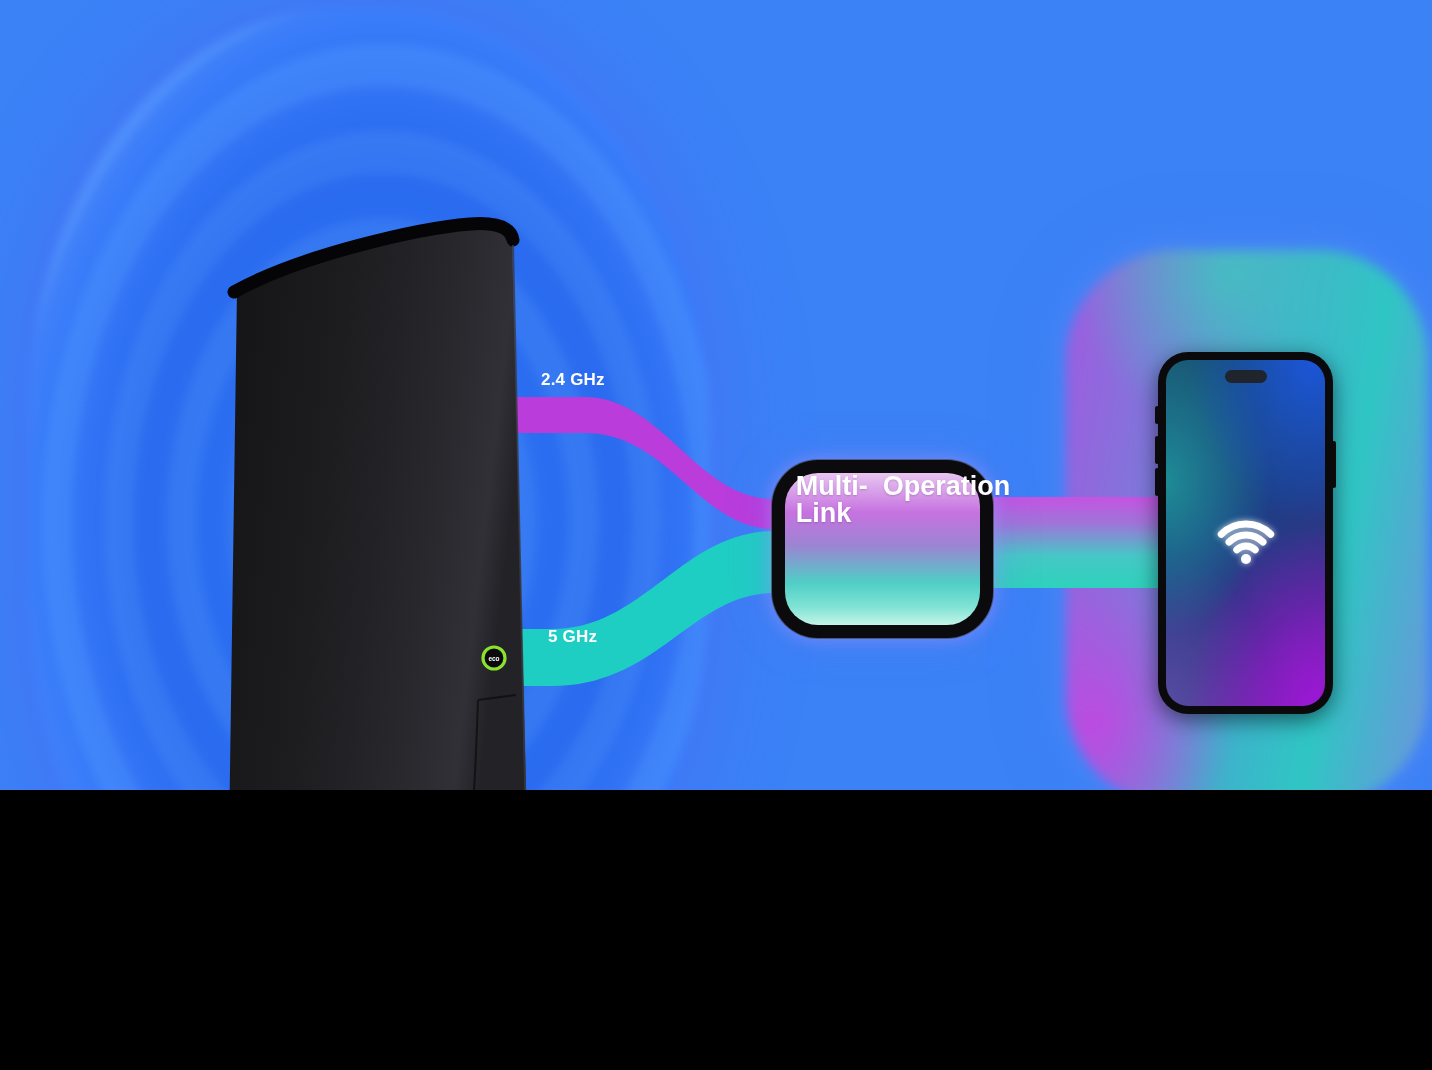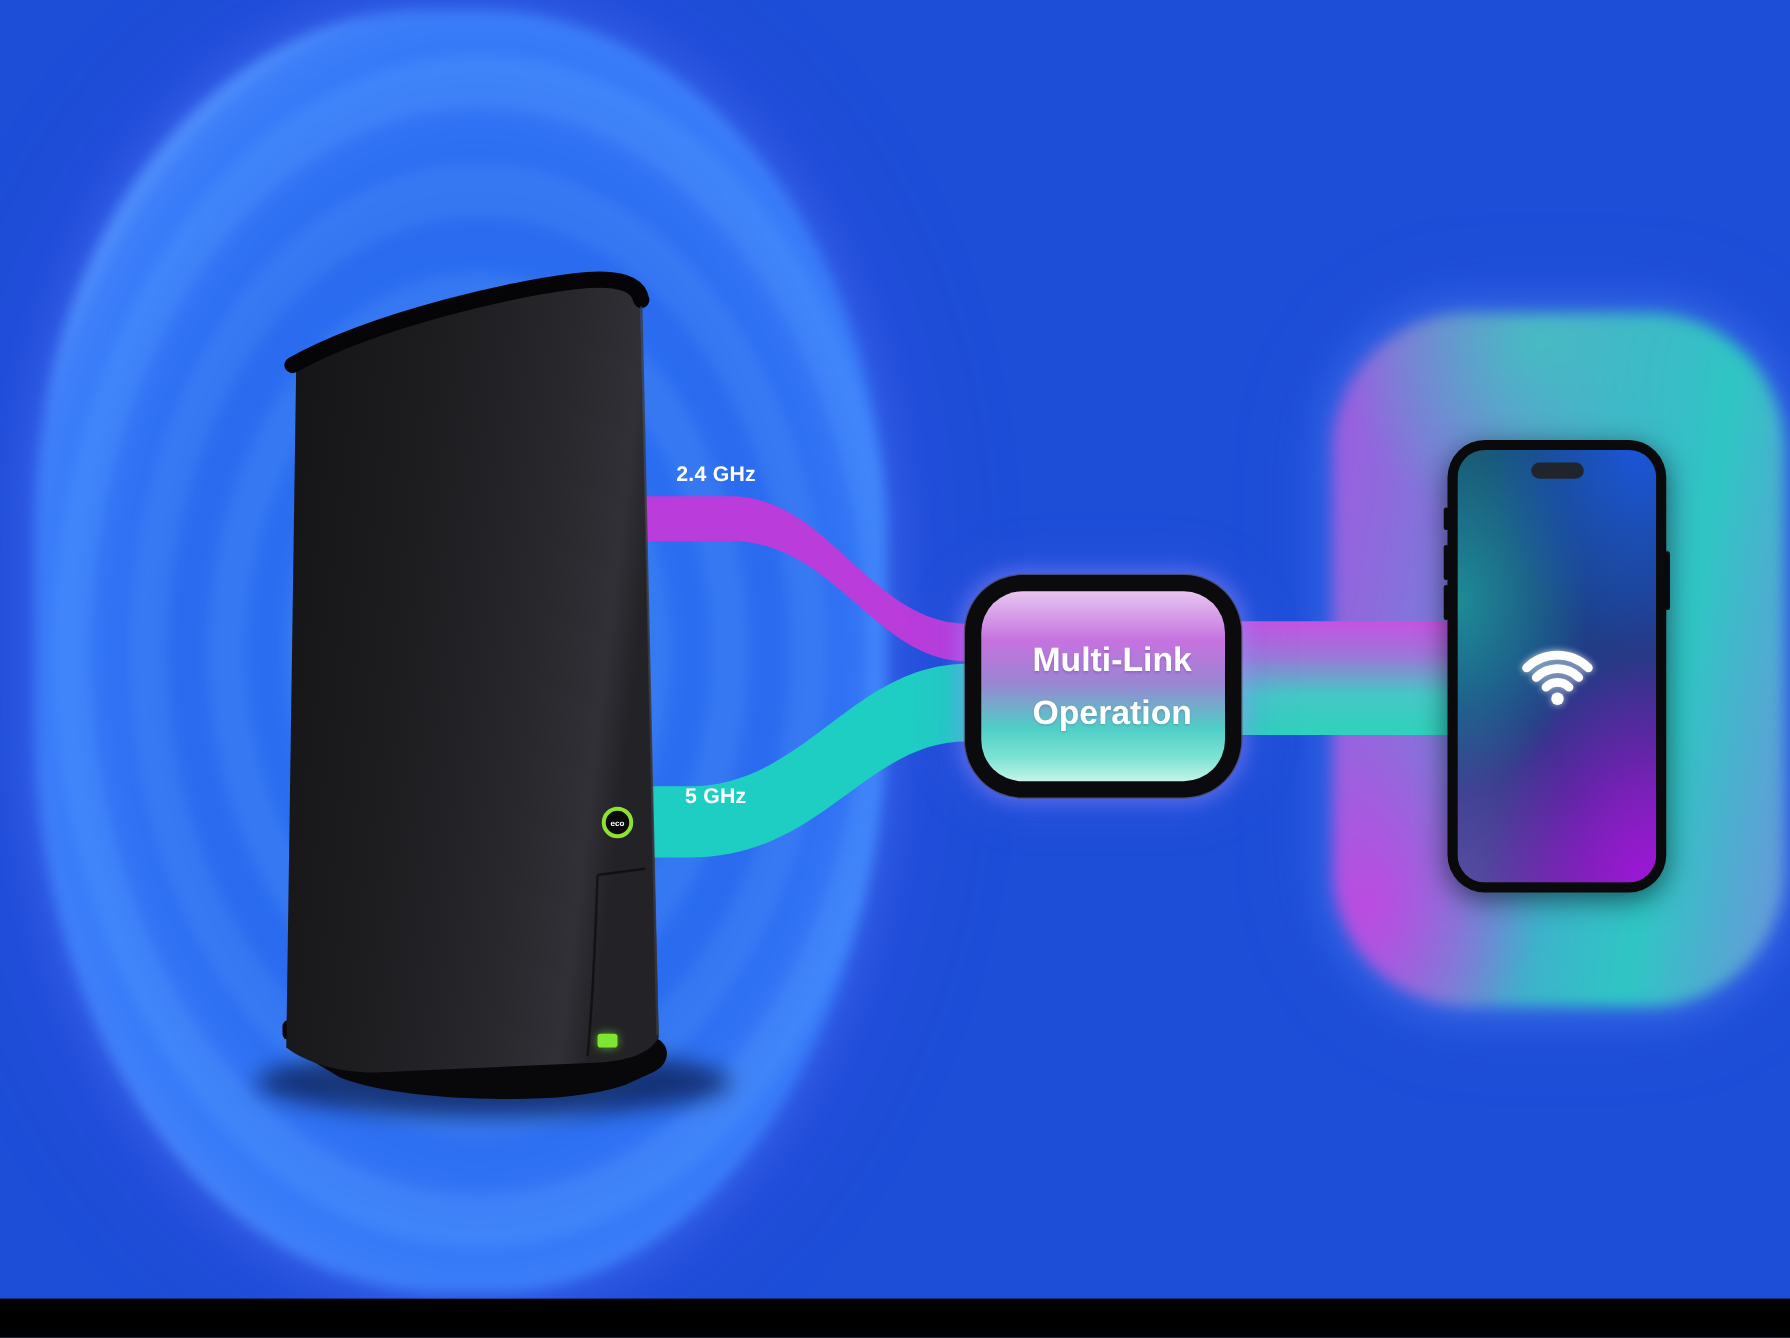--- a/index.html
+++ b/index.html
@@ -1,19 +1,19 @@
 <!DOCTYPE html>
 <html><head>
 <meta charset="utf-8">
 <style>
   html,body{margin:0;padding:0;background:#000;}
   .stage{
     position:relative;
-    width:1432px;height:1039px;
-    background:#1d4ed8;
+    width:1432px;height:790px;
+    background:#3b82f6;
     overflow:hidden;
     font-family:"Liberation Sans", sans-serif;
   }
   
   .glow-left{
     position:absolute;left:28px;top:8px;width:682px;height:1026px;
     border-radius:46% 48% 46% 48% / 40% 42% 46% 44%;
     background:
       repeating-radial-gradient(ellipse 58% 54% at 52% 50%,
         rgba(140,185,255,0.10) 0 30px,
@@ -52,21 +52,21 @@
     border-radius:46px;background:#0b0b0e;
     box-shadow:0 0 0 1px rgba(70,70,85,.7),
                0 0 14px 5px rgba(170,150,255,.35),
                0 0 36px 16px rgba(110,110,250,.14);
   }
   .mlo-inner{
     position:absolute;inset:13px;border-radius:33px;
     background:linear-gradient(180deg,
       #e7c5f1 0%, #dfb3ec 6%, #c672e0 26%, #9b85d2 48%,
       #4fcec6 72%, #7fe3d4 88%, #c4f4e8 100%);
-    display:flex;flex-direction:column;justify-content:center;
+    display:flex;flex-direction:row;justify-content:center;
     padding-left:41px;box-sizing:border-box;gap:15px;
   }
   .mlo-line{
     color:#fff;font-weight:bold;font-size:27px;line-height:1;
     text-shadow:0 1px 2px rgba(60,20,90,.22);
   }
   
   .phone{
     position:absolute;left:1158px;top:352px;width:175px;height:362px;
     border-radius:30px;background:#0a0a0c;

